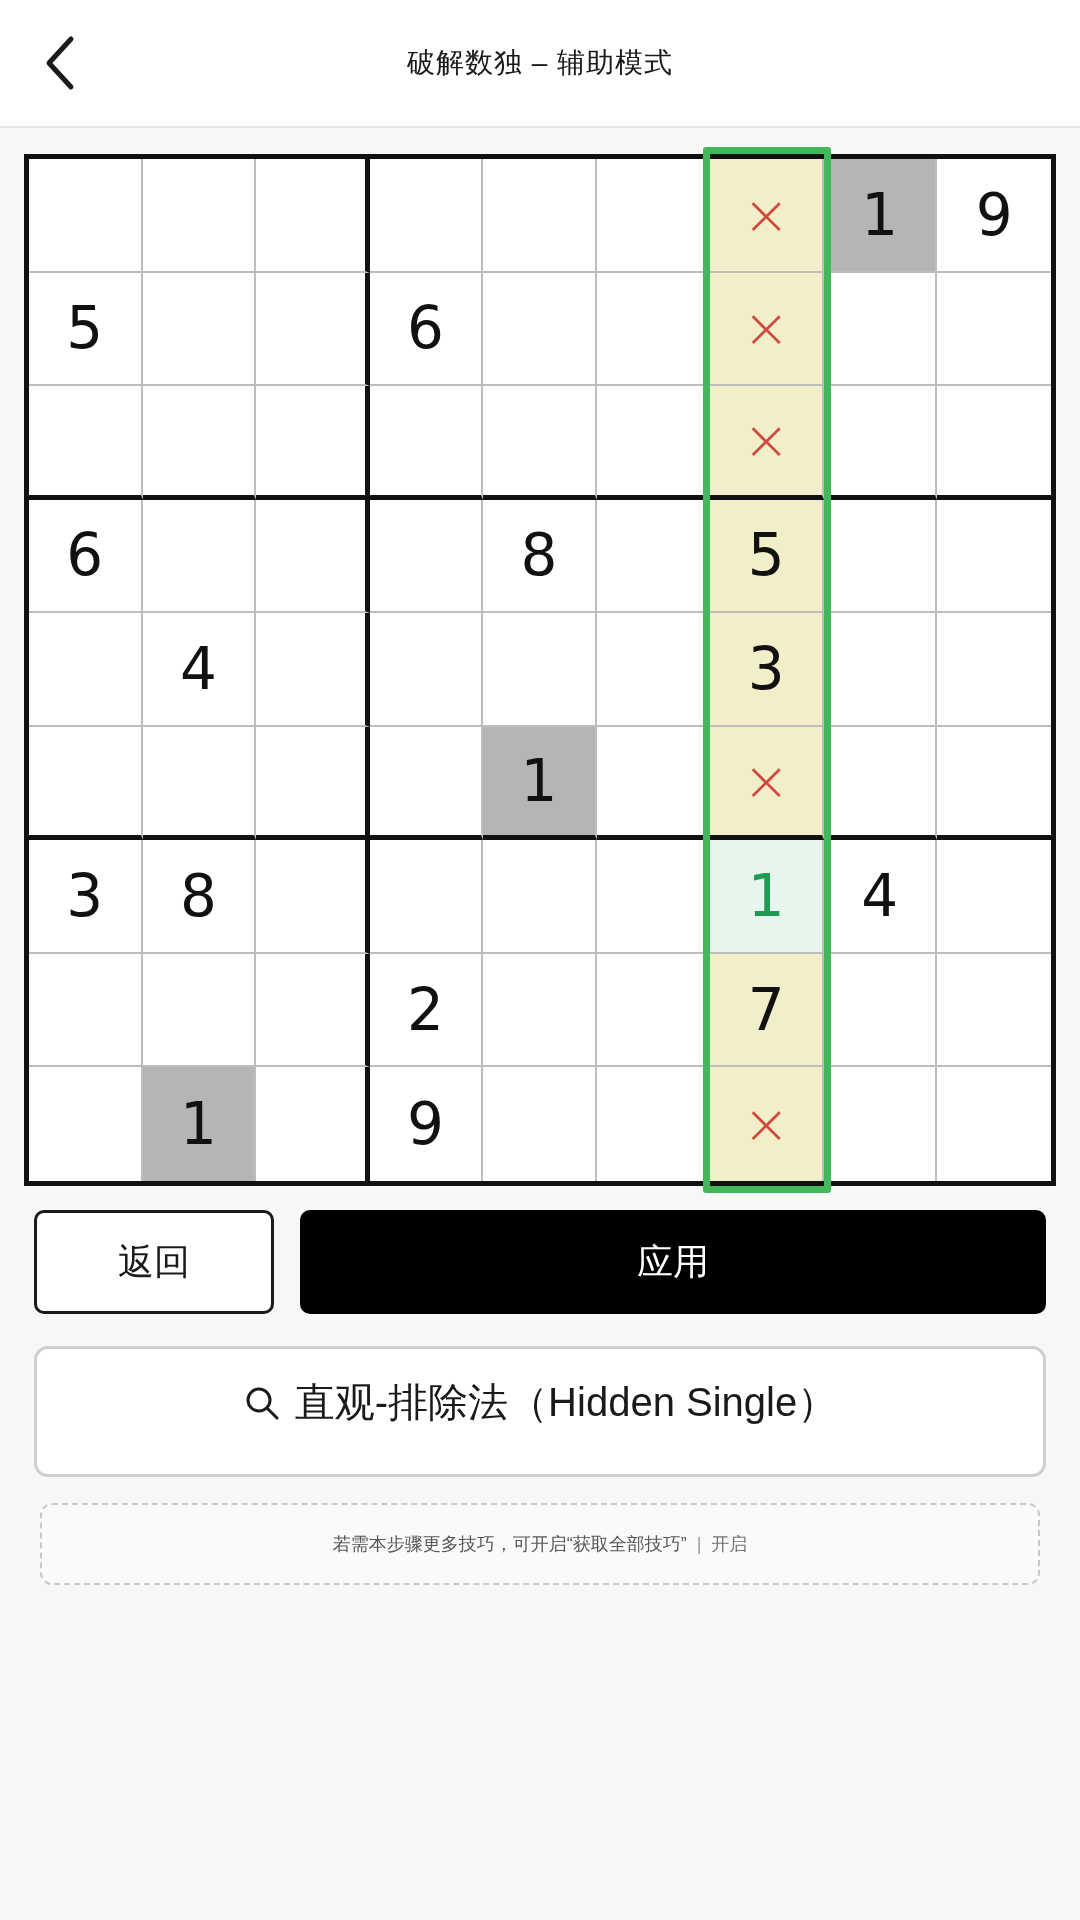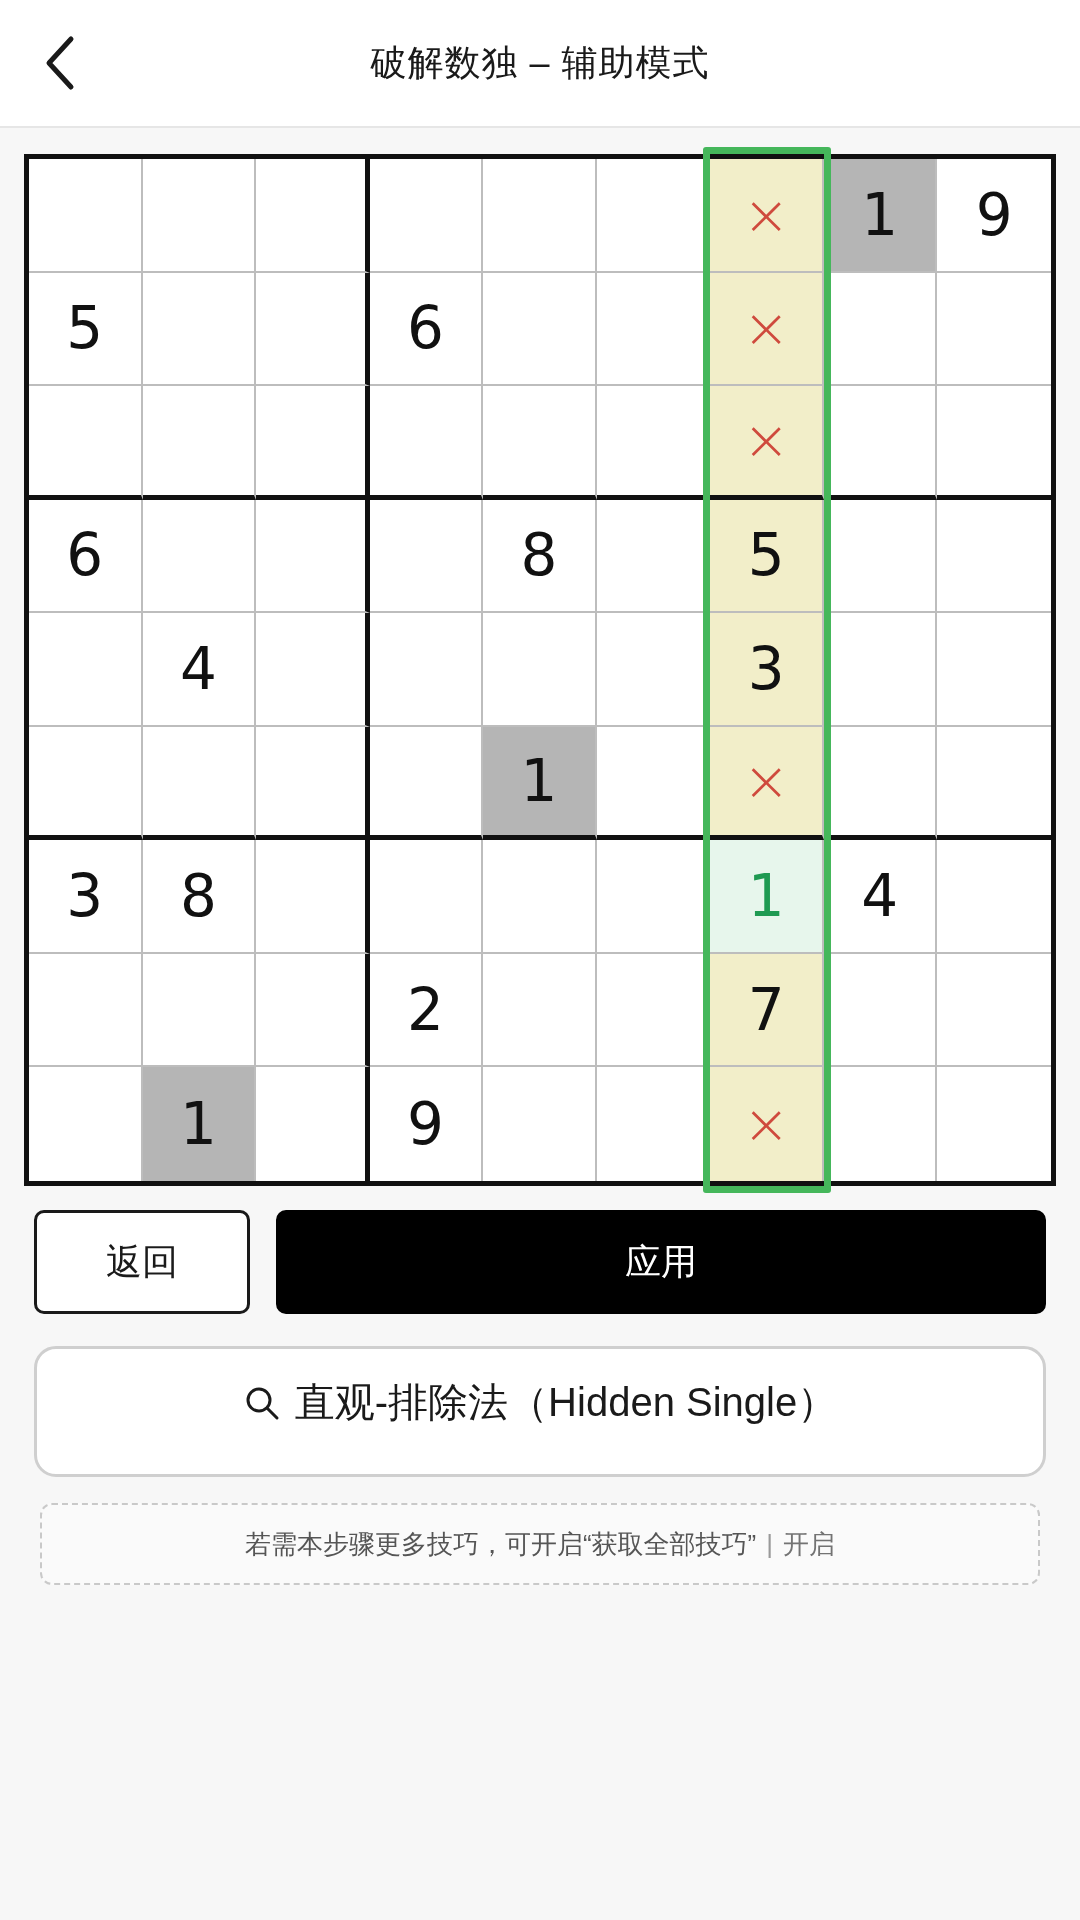--- a/index.html
+++ b/index.html
@@ -25,21 +25,21 @@
   }
   .back-btn {
     position: absolute; left: 26px; top: 50%;
     transform: translateY(-50%);
     width: 70px; height: 70px;
     display: flex; align-items: center; justify-content: center;
     cursor: pointer;
   }
   .back-btn svg { display: block; }
   .header-title {
-    font-size: 36px;
+    font-size: 28px;
     color: #1a1a1a;
     letter-spacing: 1px;
     font-weight: 400;
     text-align: center;
   }
   
   .board-wrap {
     flex: 0 0 auto;
     padding: 26px 24px 0 24px;
     position: relative;
@@ -94,38 +94,38 @@
     padding: 24px 34px 0 34px;
   }
   .btn {
     height: 104px;
     border-radius: 10px;
     display: flex; align-items: center; justify-content: center;
     font-size: 36px;
     cursor: pointer;
   }
   .btn-secondary {
-    width: 216px;
+    width: 240px;
     background: #ffffff;
     border: 3px solid #1a1a1a;
     color: #1a1a1a;
   }
   .btn-primary {
     flex: 1;
     background: #000000;
     color: #ffffff;
     border: 3px solid #000000;
     text-align: right;
   }
   
   .explain {
     margin: 32px 34px 0 34px;
     background: #ffffff;
     border: 3px solid #cfcfcf;
-    border-radius: 22px;
+    border-radius: 14px;
     padding: 26px 28px 30px 28px;
     flex: 0 0 auto;
   }
   .explain-title {
     display: flex; align-items: center; justify-content: center;
     gap: 14px;
     font-size: 40px;
     color: #1a1a1a;
     margin-bottom: 14px;
   }
@@ -137,21 +137,21 @@
   }
   
   .hint {
     margin: 26px 40px 0 40px;
     border: 2px dashed #c9c9c9;
     border-radius: 12px;
     background: #fafafa;
     height: 82px;
     display: flex; align-items: center; justify-content: center;
     gap: 10px;
-    font-size: 26px;
+    font-size: 18px;
     color: #555555;
     flex: 0 0 auto;
   }
   .hint .link {
     color: #737373;
     cursor: pointer;
   }
   .hint .sep { color: #999999; }
 </style>
 </head>

